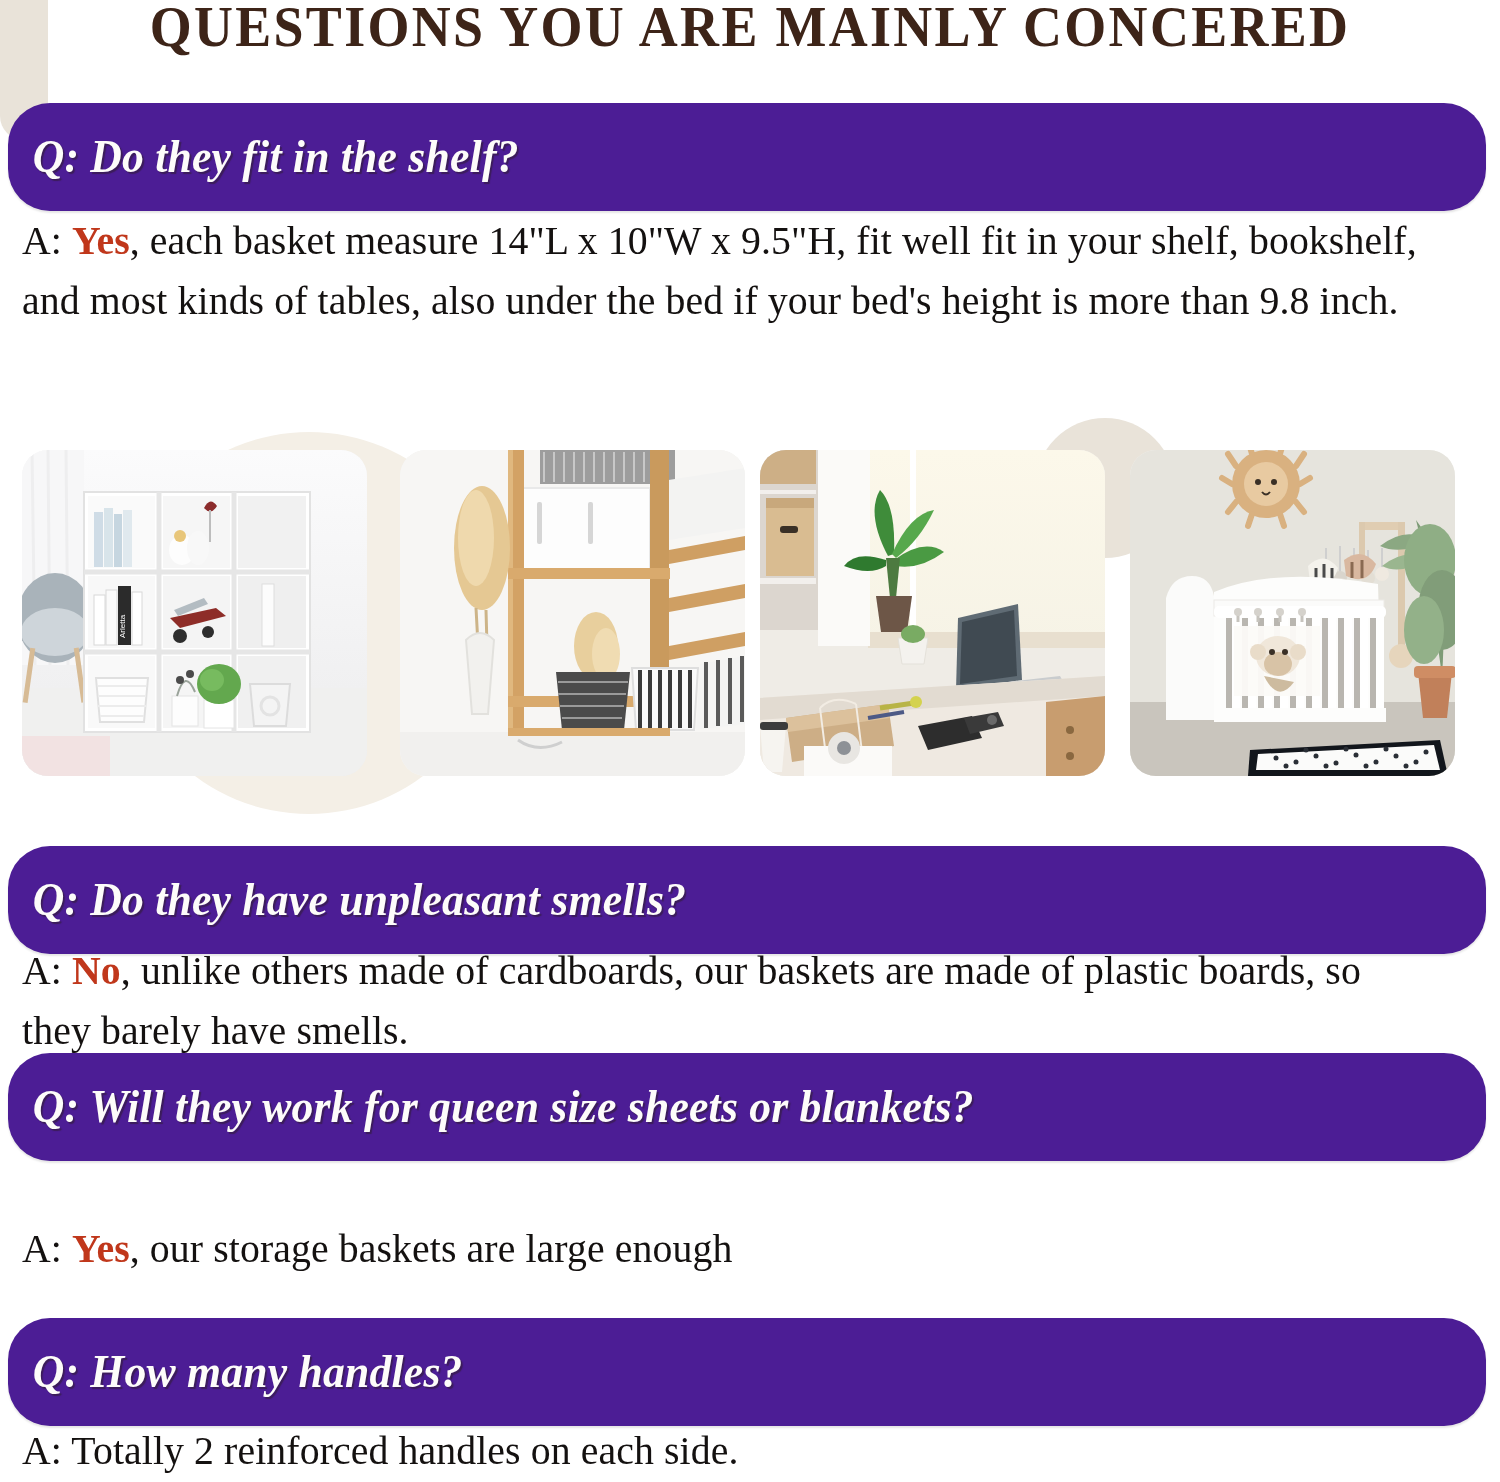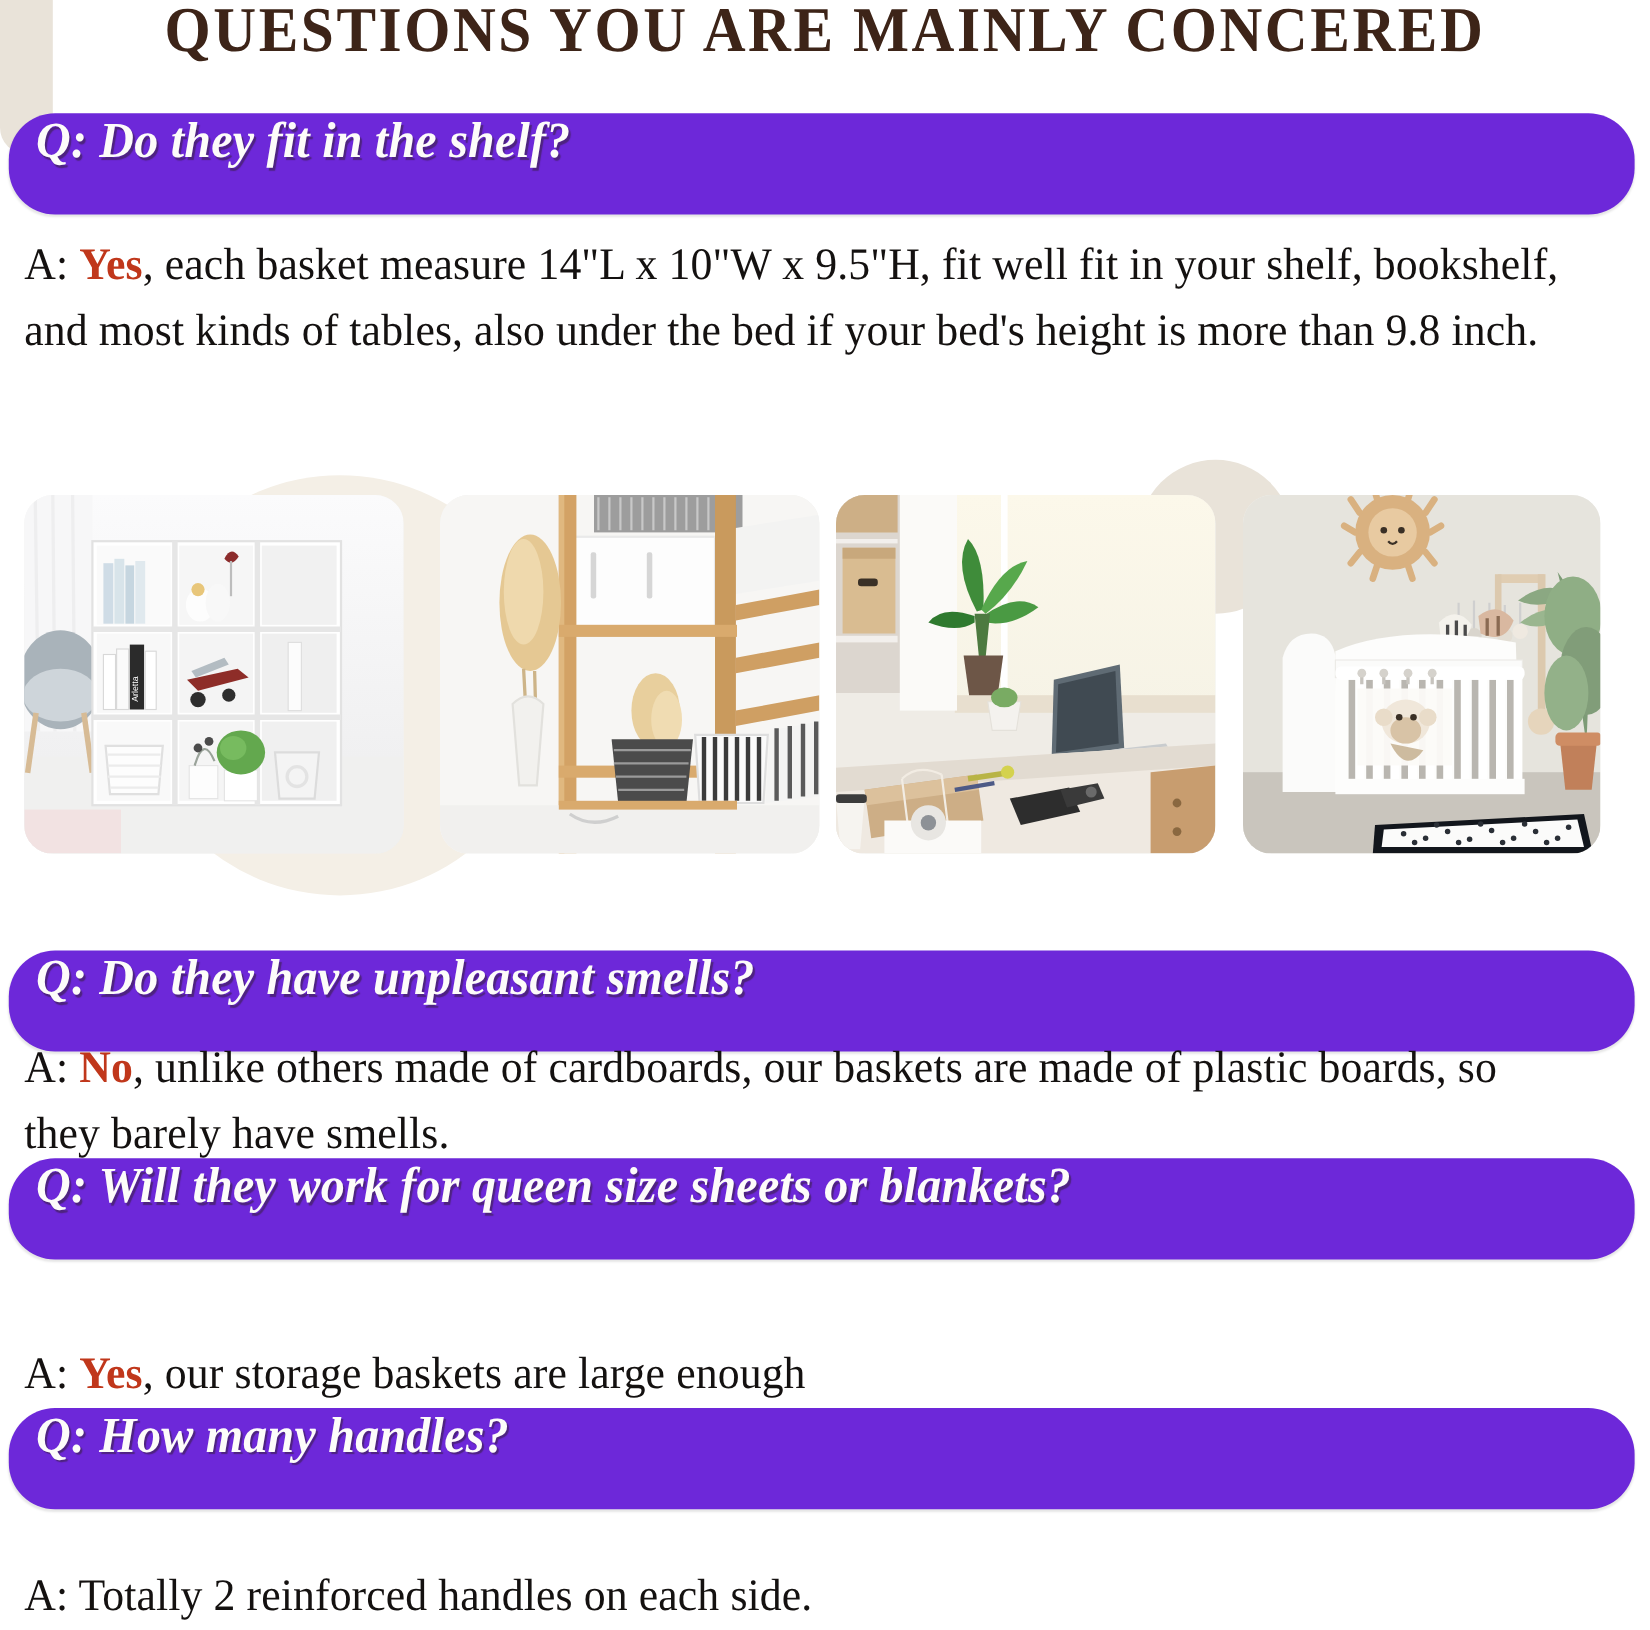--- a/index.html
+++ b/index.html
@@ -61,26 +61,26 @@
     transform-origin: 50% 0;
     white-space: nowrap;
     z-index: 3;
   }
 
   
   .q-banner {
     position: absolute;
     left: 8px;
     width: 1478px;
-    height: 92px;
-    background: #6d28d9;
+    height: 108px;
+    background: #4c1d95;
     border-radius: 42px;
     box-sizing: border-box;
     display: flex;
-    align-items: flex-start;
+    align-items: center;
     z-index: 3;
     box-shadow: 0 2px 2px rgba(0,0,0,0.10);
   }
   .q-text {
     color: #fdfcfa;
     font-family: "Liberation Serif", "DejaVu Serif", serif;
     font-style: italic;
     font-weight: bold;
     font-size: 46px;
     line-height: 50px;
@@ -446,32 +446,32 @@
         <circle cx="276" cy="316" r="2.5"></circle>
           <circle cx="176" cy="300" r="2.5"></circle>
           <circle cx="216" cy="299" r="2.5"></circle>
         <circle cx="256" cy="299" r="2.5"></circle>
           <circle cx="296" cy="302" r="2.5"></circle>
       </g>
     </svg>
   </div>
 </div>
 
-<div class="q-banner" style="top:864px">
+<div class="q-banner" style="top:846px">
   <span class="q-text">Q: Do they have unpleasant smells?</span>
 </div>
 <div class="a-text" style="top:940px">
   <span>A: </span><span class="hl">No</span><span>, unlike others made of cardboards, our baskets are made of plastic boards, so they barely have smells.</span>
 </div>
 
 <div class="q-banner" style="top:1053px">
   <span class="q-text">Q: Will they work for queen size sheets or blankets?</span>
 </div>
 <div class="a-text" style="top:1218px">
   <span>A: </span><span class="hl">Yes</span><span>, our storage baskets are large enough</span>
 </div>
 
-<div class="q-banner" style="top:1280px">
+<div class="q-banner" style="top:1318px">
   <span class="q-text">Q: How many handles?</span>
 </div>
 <div class="a-text" style="top:1420px">
   <span>A: </span><span class="hl"></span><span>Totally 2 reinforced handles on each side.</span>
 </div>
 
 </body></html>

